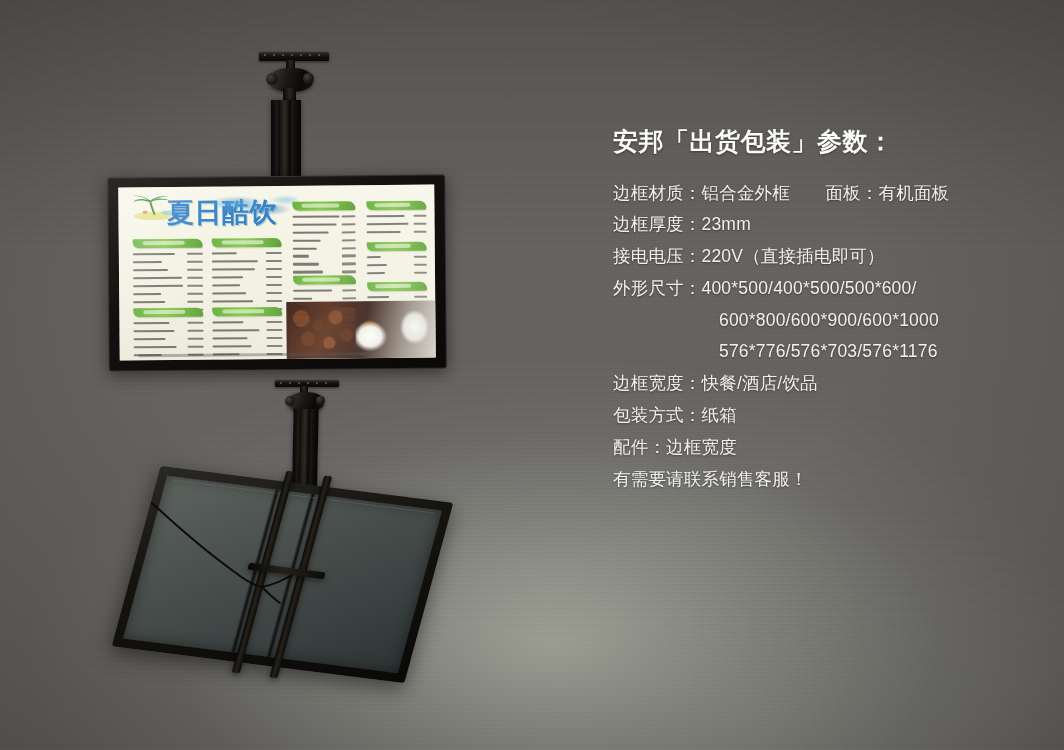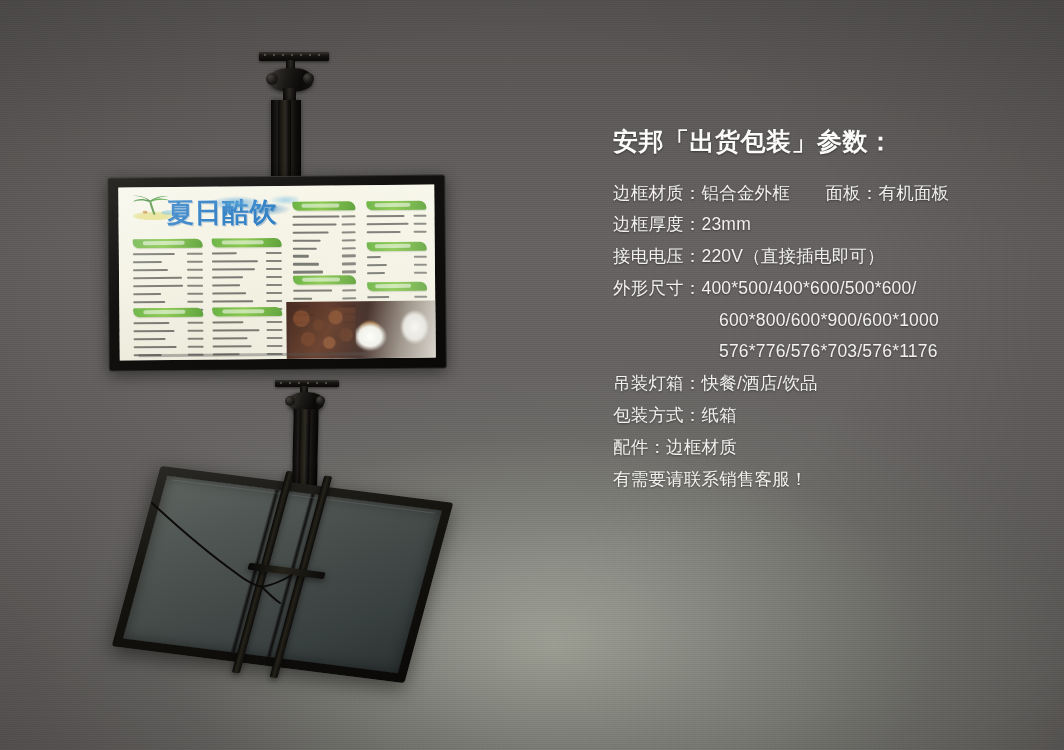--- a/index.html
+++ b/index.html
@@ -659,23 +659,23 @@
     <path d="M112 92 C122 90 132 86 142 80" stroke="#0c0b0a" stroke-width="2" fill="none" stroke-linecap="round"></path>
     <path d="M112 92 C118 98 124 104 130 108" stroke="#0c0b0a" stroke-width="2" fill="none" stroke-linecap="round"></path>
   </svg>
 
   <div id="spec">
     <h1>安邦「出货包装」参数：</h1>
     <div>
       <div class="spec-line">边框材质：铝合金外框　　面板：有机面板</div>
       <div class="spec-line">边框厚度：23mm</div>
       <div class="spec-line">接电电压：220V（直接插电即可）</div>
-      <div class="spec-line">外形尺寸：400*500/400*600/500*600/</div>
+      <div class="spec-line">外形尺寸：400*500/400*500/500*600/</div>
       <div class="spec-line cont">600*800/600*900/600*1000</div>
       <div class="spec-line cont">576*776/576*703/576*1176</div>
-      <div class="spec-line">吊装灯箱：快餐/酒店/饮品</div>
+      <div class="spec-line">边框宽度：快餐/酒店/饮品</div>
       <div class="spec-line">包装方式：纸箱</div>
-      <div class="spec-line">配件：边框材质</div>
+      <div class="spec-line">配件：边框宽度</div>
       <div class="spec-line">有需要请联系销售客服！</div>
     </div>
   </div>
 
 </div>
 
 </body></html>

